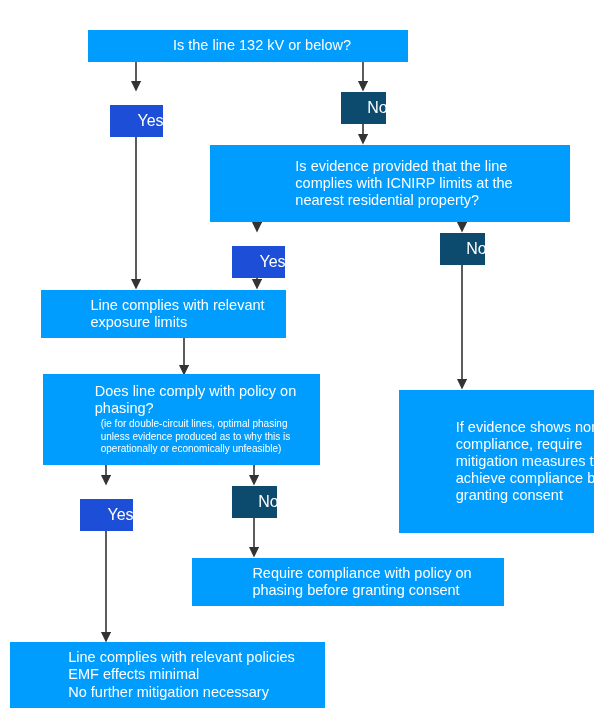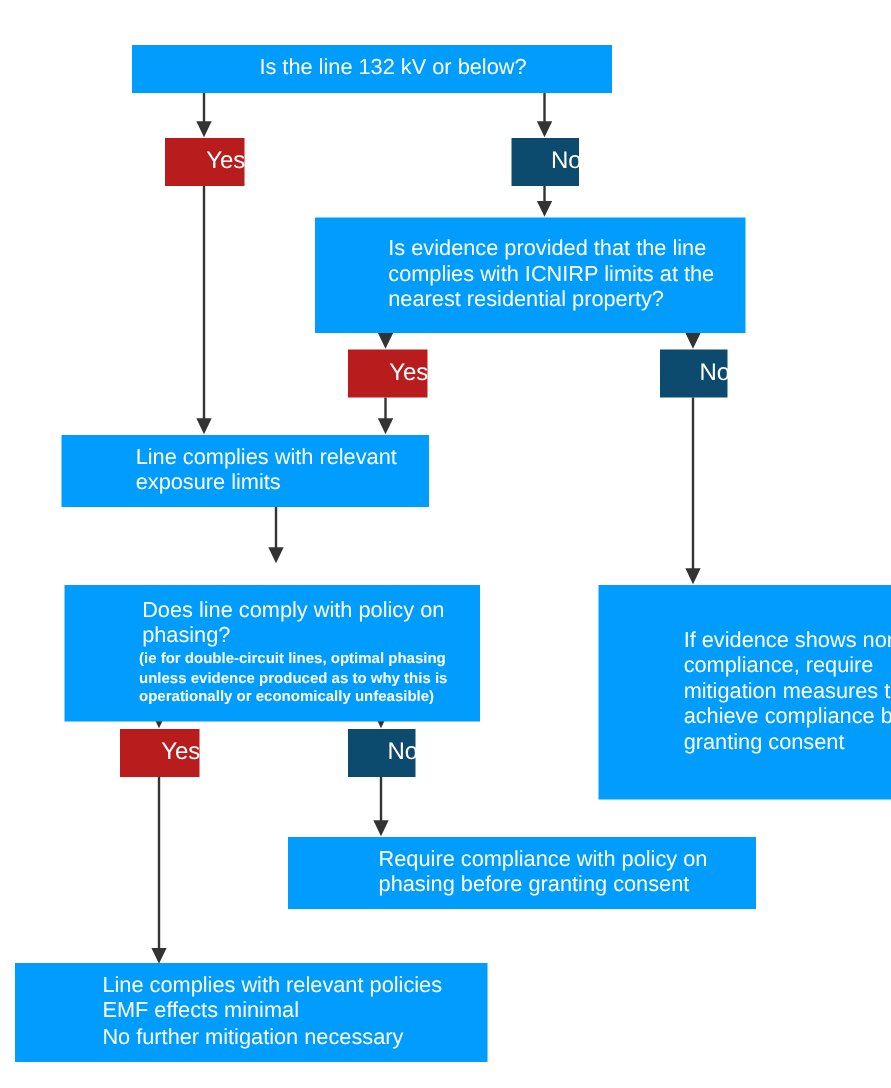--- a/index.html
+++ b/index.html
@@ -31,30 +31,31 @@
     color: #ffffff;
     line-height: 1.18;
     white-space: pre-line;
     padding-left: 28px;
   }
   .process {
     background: #009dff;
     font-size: 14.5px;
   }
   .yes {
-    background: #b91c1c;
+    background: #1d4ed8;
     font-size: 16px;
+    margin-top: 13px;
   }
   .no {
     background: #0c4a6e;
     font-size: 16px;
   }
   .sub {
     font-size: 10px;
-    font-weight: bold;
+    font-weight: normal;
     line-height: 1.25;
     margin-top: 1px;
     white-space: pre-line;
   }
   .main-line { display: block; }
   svg.edges {
     position: absolute;
     left: 0; top: 0;
     width: 594px;
     height: 725px;
@@ -106,40 +107,40 @@
   </div>
 
   <div class="node yes" style="left:110px; top:92px; width:53px; height:32px;">
     <span>Yes</span>
   </div>
 
   <div class="node no" style="left:341px; top:92px; width:45px; height:32px;">
     <span>No</span>
   </div>
 
-  <div class="node process" style="left:210px; top:145px; width:287px; height:77px;">
+  <div class="node process" style="left:210px; top:145px; width:360px; height:77px;">
     <span class="main-line">Is evidence provided that the line
 complies with ICNIRP limits at the
 nearest residential property?</span>
   </div>
 
   <div class="node yes" style="left:232px; top:233px; width:53px; height:32px;">
     <span>Yes</span>
   </div>
 
   <div class="node no" style="left:440px; top:233px; width:45px; height:32px;">
     <span>No</span>
   </div>
 
   <div class="node process" style="left:41px; top:290px; width:245px; height:48px;">
     <span class="main-line">Line complies with relevant
 exposure limits</span>
   </div>
 
-  <div class="node process" style="left:43px; top:374px; width:277px; height:91px;margin-top:16px;">
+  <div class="node process" style="left:43px; top:374px; width:277px; height:91px;">
     <span class="main-line">Does line comply with policy on
 phasing?</span>
     <span class="sub">(ie for double-circuit lines, optimal phasing
 unless evidence produced as to why this is
 operationally or economically unfeasible)</span>
   </div>
 
   <div class="node yes" style="left:80px; top:486px; width:53px; height:32px;">
     <span>Yes</span>
   </div>

